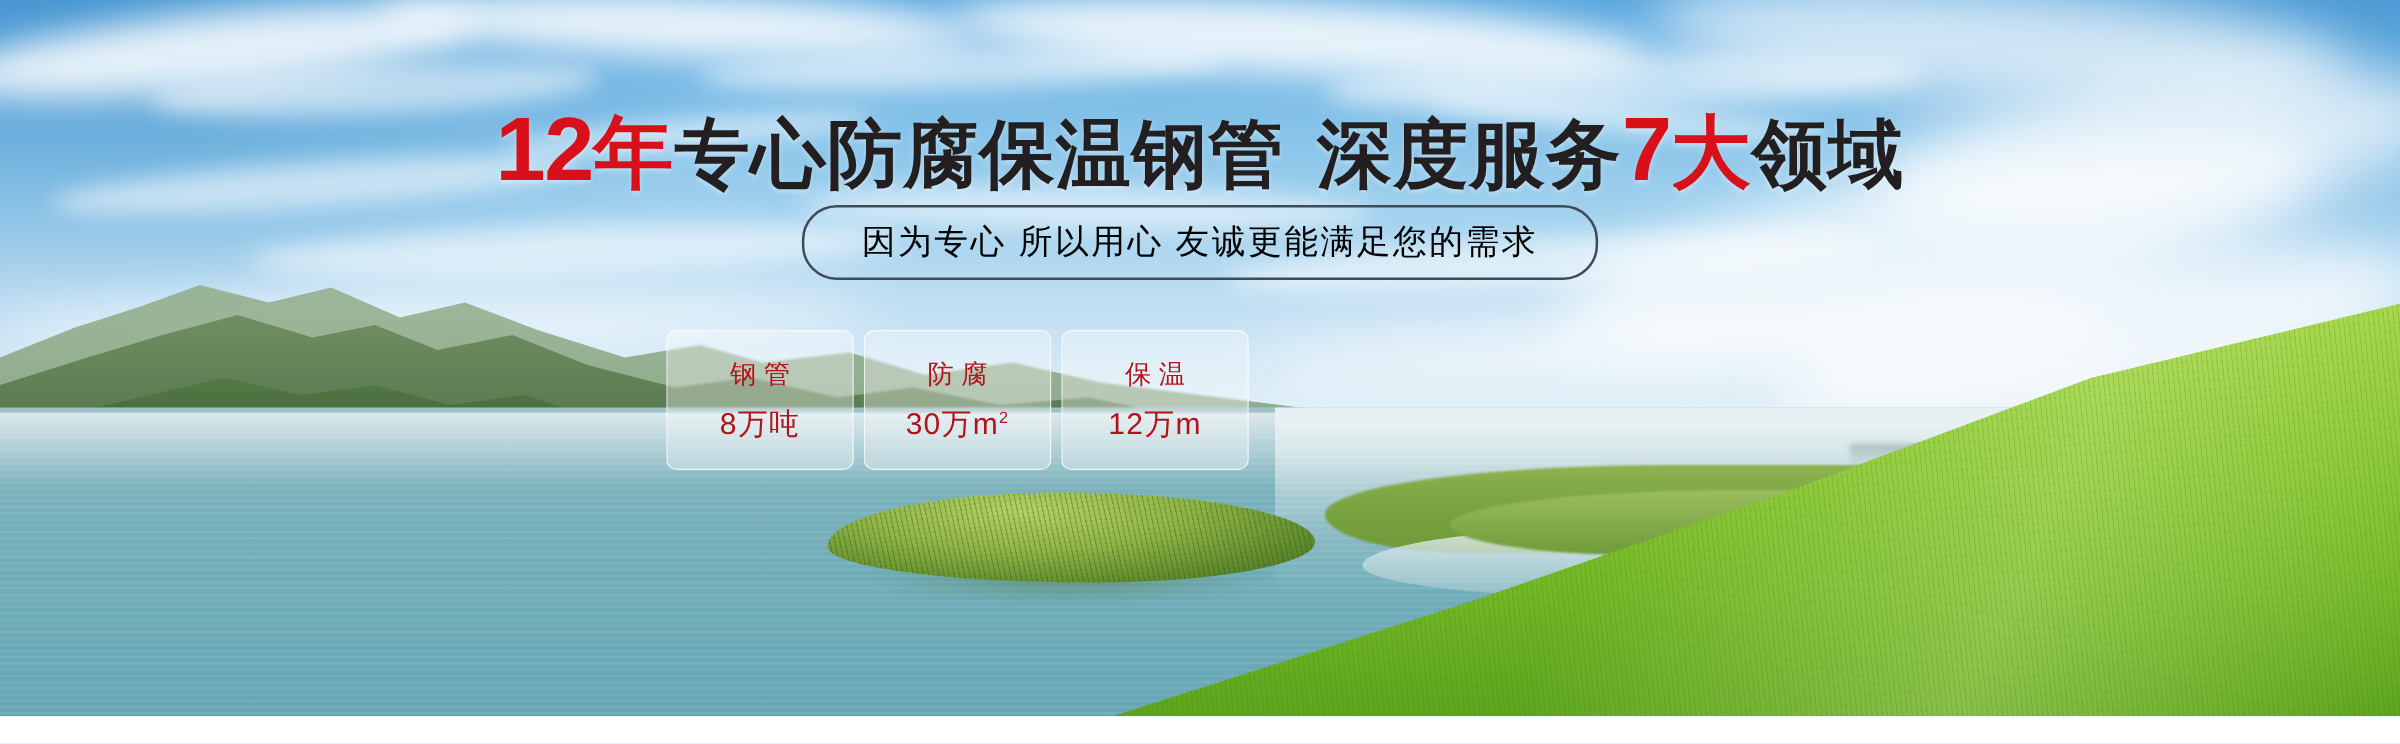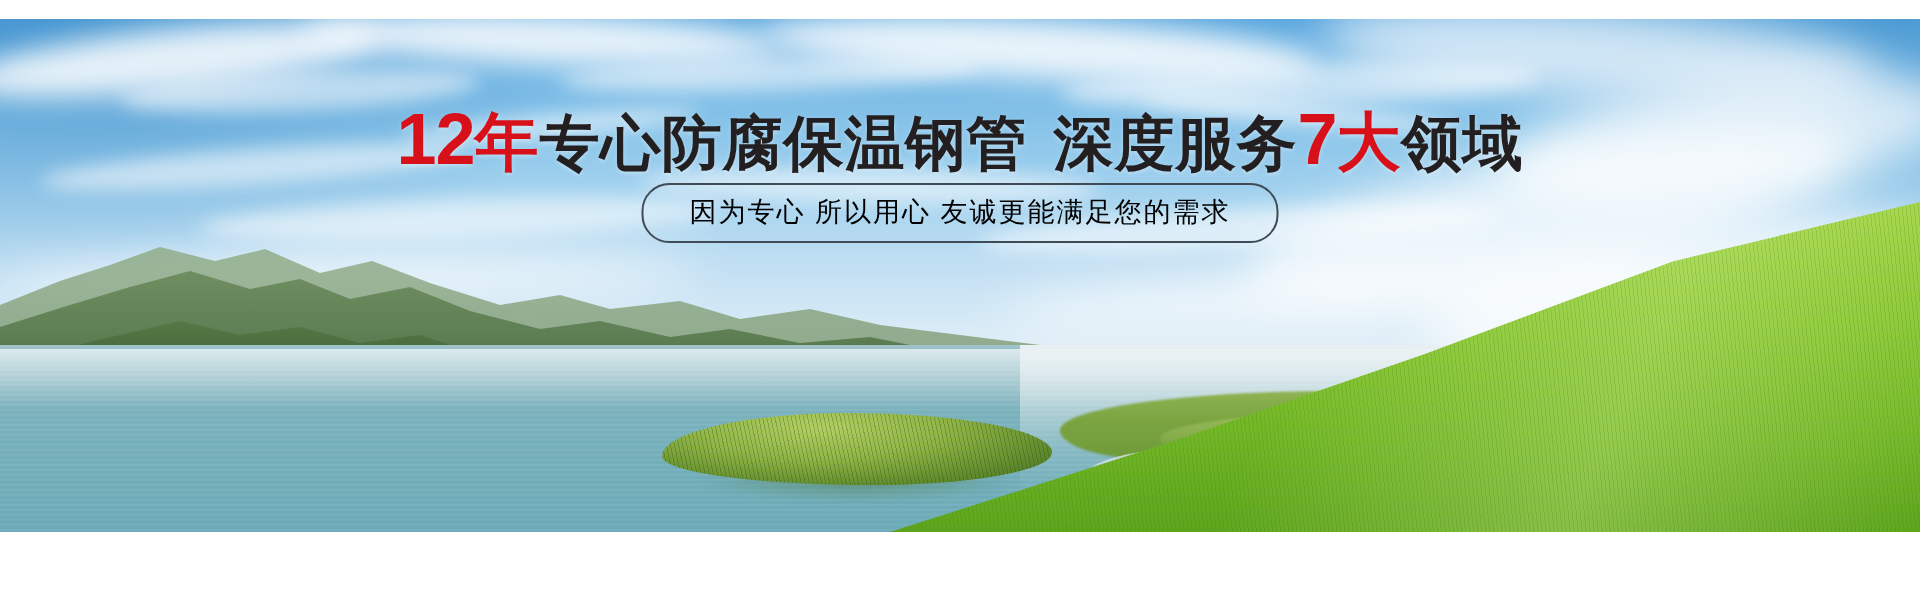--- a/index.html
+++ b/index.html
@@ -7,24 +7,23 @@
     padding: 0;
     background: #fff;
   }
   body {
     font-family: "Liberation Sans", "DejaVu Sans", sans-serif;
   }
 
   .banner {
     position: relative;
     width: 1920px;
-    height: 513px;
+    height: 573px;
     overflow: hidden;
     background: #8fc4e8;
-    margin-top: 19px;
   }
 
   
   .sky {
     position: absolute;
     left: 0; top: 0;
     width: 1920px; height: 420px;
     background:
       linear-gradient(to bottom,
         #5ba7de 0%,
@@ -372,14 +371,32 @@
   </div>
 
   <div class="fg-grass"></div>
   <div class="fg-grass-hi"></div>
   <div class="fg-grass-tex"></div>
 
   <div class="headline"><span class="red num">12</span><span class="red">年</span><span>专心防腐保温钢管</span><span class="gap"></span><span>深度服务</span><span class="red num">7</span><span class="red">大</span><span>领域</span></div>
 
   <div class="subtitle-pill">因为专心 所以用心  友诚更能满足您的需求</div>
 
+  <div class="cards">
+
+    <div class="card">
+      <div class="card-title">钢管</div>
+      <div class="card-value"><span>8万吨</span></div>
+    </div>
+
+    <div class="card">
+      <div class="card-title">防腐</div>
+      <div class="card-value"><span>30万m</span><sup>2</sup></div>
+    </div>
+
+    <div class="card">
+      <div class="card-title">保温</div>
+      <div class="card-value"><span>12万m</span></div>
+    </div>
+
+  </div>
 
 </div>
 
 </body></html>

